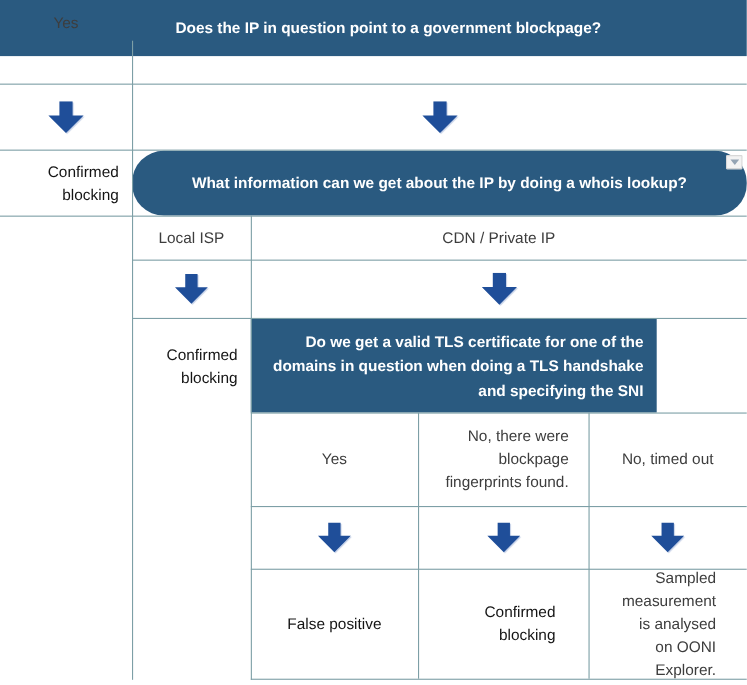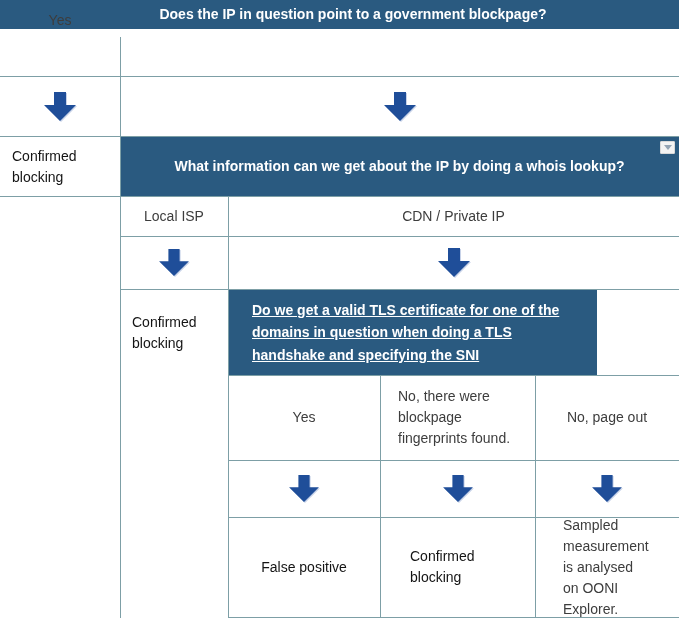--- a/index.html
+++ b/index.html
@@ -10,21 +10,21 @@
     --bold-text:#141414;
   }
   html,body{margin:0;padding:0;background:#fff;}
   .stage{
     position:relative;width:679px;height:623px;background:#fff;overflow:hidden;
     font-family:"Liberation Sans","DejaVu Sans",sans-serif;
     font-size:14px;color:var(--text);
   }
   .cell{
     position:absolute;display:flex;align-items:center;justify-content:center;
-    text-align:left;line-height:1.5;box-sizing:border-box;
+    text-align:right;line-height:1.5;box-sizing:border-box;
   }
   .q{
     background:var(--q-bg);color:#ffffff;font-weight:bold;
   }
   .bold{font-weight:normal;color:var(--bold-text);}
   .line{position:absolute;background:var(--border);}
   .hline{height:1px;}
   .vline{width:1px;}
   .arrow-wrap{position:absolute;display:flex;align-items:center;justify-content:center;box-sizing:border-box;}
   .arrow-svg{filter:drop-shadow(1.5px 1.5px 0 #c7d2e8);}
@@ -36,37 +36,37 @@
   .dd-caret{
     width:0;height:0;border-left:4px solid transparent;border-right:4px solid transparent;
     border-top:5px solid #94a4b4;
   }
 </style>
 </head>
 <body>
 
 <div class="stage">
 
-  <div class="cell q" style="left:0;top:2;width:679px;height:29px;padding-left:27px;">Does the IP in question point to a government blockpage?</div>
+  <div class="cell q" style="left:0;top:2;width:679px;height:51px;padding-left:27px;">Does the IP in question point to a government blockpage?</div>
 
   <div class="cell" style="left:0;top:37;width:120px;height:40px;">Yes</div>
 
   <div class="arrow-wrap" style="left:0;top:77px;width:120px;height:60px;">
     <svg class="arrow-svg" width="34" height="30" viewBox="0 0 34 30">
         <path fill="#1f4e99" d="M11 0 h12 v13 h10 L17 29 1 13 h10 Z"></path>
       </svg>
   </div>
   <div class="arrow-wrap" style="left:120px;top:77px;width:559px;height:60px;">
     <svg class="arrow-svg" width="34" height="30" viewBox="0 0 34 30">
         <path fill="#1f4e99" d="M11 0 h12 v13 h10 L17 29 1 13 h10 Z"></path>
       </svg>
   </div>
 
   <div class="cell bold" style="left:0;top:137px;width:120px;height:59px;padding:0 12px;">Confirmed blocking</div>
-  <div class="cell q" style="left:120px;top:137px;width:559px;height:59px;padding:0 30px;">
+  <div class="cell q" style="left:120px;top:137px;width:559px;height:59px;padding:0 30px;border-radius:29px;">
     <span>What information can we get about the IP by doing a whois lookup?</span>
     <button class="dd-btn">
       <span class="dd-caret"></span>
     </button>
   </div>
 
   <div class="cell" style="left:120px;top:196px;width:108px;height:40px;">Local ISP</div>
   <div class="cell" style="left:228px;top:196px;width:451px;height:40px;">CDN / Private IP</div>
 
   <div class="arrow-wrap" style="left:120px;top:236px;width:108px;height:54px;">
@@ -74,25 +74,25 @@
         <path fill="#1f4e99" d="M11 0 h12 v13 h10 L17 29 1 13 h10 Z"></path>
       </svg>
   </div>
   <div class="arrow-wrap" style="left:228px;top:236px;width:451px;height:54px;">
     <svg class="arrow-svg" width="34" height="30" viewBox="0 0 34 30">
         <path fill="#1f4e99" d="M11 0 h12 v13 h10 L17 29 1 13 h10 Z"></path>
       </svg>
   </div>
 
   <div class="cell bold" style="left:120px;top:290px;width:108px;height:85px;padding:0 12px;">Confirmed blocking</div>
-  <div class="cell q" style="left:228px;top:290px;width:369px;height:85px;padding:0 24px;line-height:1.6;text-decoration:underline;">Do we get a valid TLS certificate for one of the domains in question when doing a TLS handshake and specifying the SNI</div>
+  <div class="cell q" style="left:228px;top:290px;width:369px;height:85px;padding:0 12px;line-height:1.6;">Do we get a valid TLS certificate for one of the domains in question when doing a TLS handshake and specifying the SNI</div>
 
   <div class="cell" style="left:228px;top:375px;width:152px;height:85px;">Yes</div>
   <div class="cell" style="left:380px;top:375px;width:155px;height:85px;padding:0 18px;">No, there were blockpage fingerprints found.</div>
-  <div class="cell" style="left:535px;top:375px;width:144px;height:85px;padding:0 10px;">No, page out</div>
+  <div class="cell" style="left:535px;top:375px;width:144px;height:85px;padding:0 10px;">No, timed out</div>
 
   <div class="arrow-wrap" style="left:228px;top:460px;width:152px;height:57px;">
     <svg class="arrow-svg" width="32" height="28" viewBox="0 0 34 30">
         <path fill="#1f4e99" d="M11 0 h12 v13 h10 L17 29 1 13 h10 Z"></path>
       </svg>
   </div>
   <div class="arrow-wrap" style="left:380px;top:460px;width:155px;height:57px;">
     <svg class="arrow-svg" width="32" height="28" viewBox="0 0 34 30">
         <path fill="#1f4e99" d="M11 0 h12 v13 h10 L17 29 1 13 h10 Z"></path>
       </svg>

